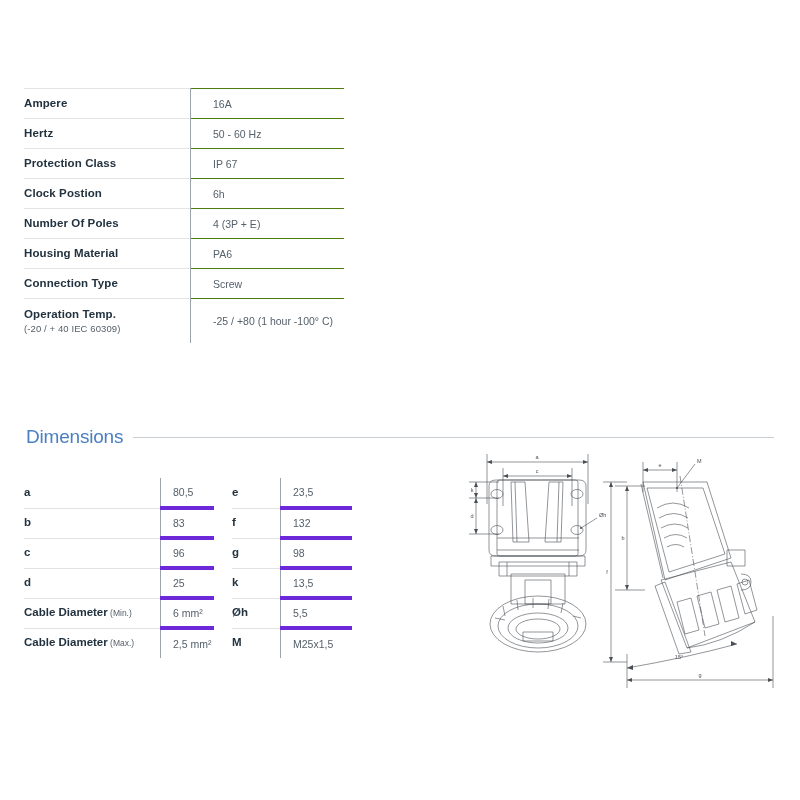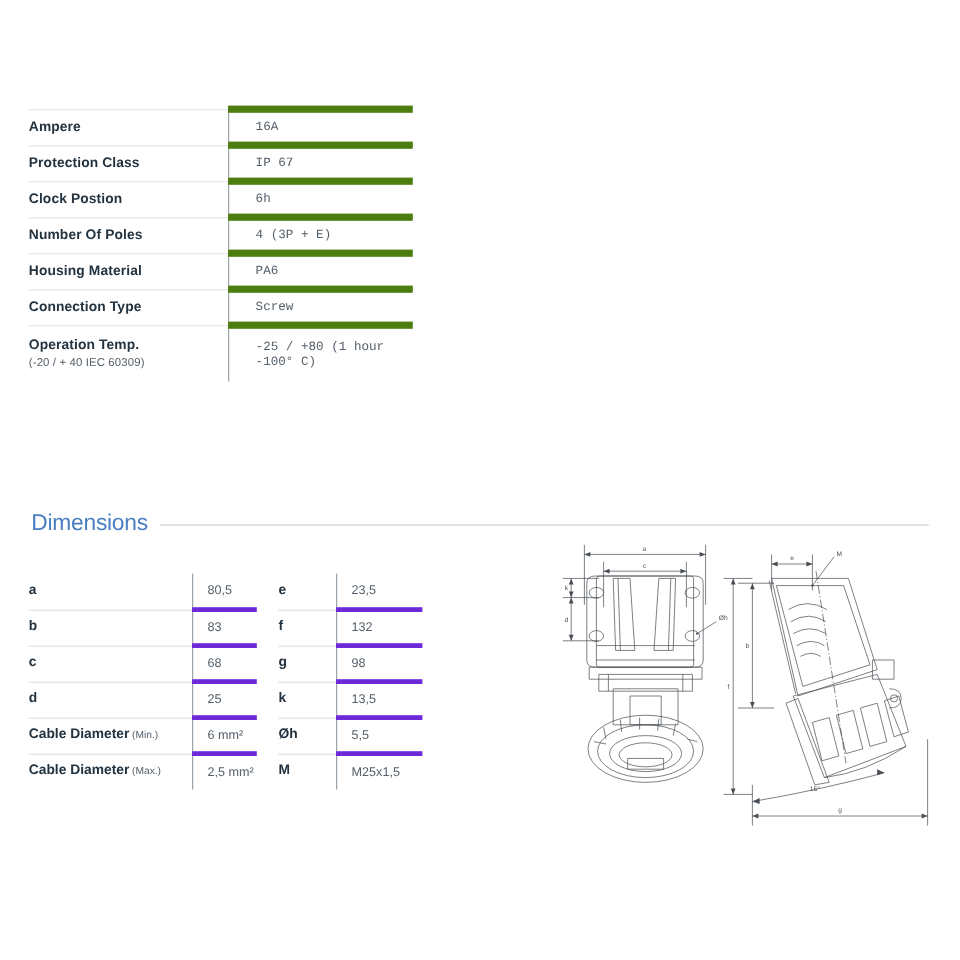--- a/index.html
+++ b/index.html
@@ -41,24 +41,23 @@
     border-top: 1px solid #e2e5e8;
     border-right: 1px solid #9aa4ac;
     padding-right: 8px !important;
     vertical-align: middle;
     line-height: 1.25;
   }
   .spec-value {
     font-size: 10.5px;
     font-weight: normal;
     color: #55606a;
-    border-top: 6px solid #4d7c0f;
+    border-top: 1px solid #4d7c0f;
     padding-left: 22px !important;
     vertical-align: middle;
-    font-family: Liberation Mono, monospace;
   }
   .spec-sub {
     display: block;
     font-size: 9.5px;
     font-weight: normal;
     color: #55606a;
     margin-top: 1px;
   }
   .spec-row.last .spec-label,
   .spec-row.last .spec-value {
@@ -145,20 +144,24 @@
 </head>
 <body>
 
 <table class="spec-table">
   <tbody>
       <tr class="spec-row">
         <td class="spec-label">Ampere</td>
         <td class="spec-value">16A</td>
       </tr>
       <tr class="spec-row">
+        <td class="spec-label">Hertz</td>
+        <td class="spec-value">50 - 60 Hz</td>
+      </tr>
+      <tr class="spec-row">
         <td class="spec-label">Protection Class</td>
         <td class="spec-value">IP 67</td>
       </tr>
       <tr class="spec-row">
         <td class="spec-label">Clock Postion</td>
         <td class="spec-value">6h</td>
       </tr>
       <tr class="spec-row">
         <td class="spec-label">Number Of Poles</td>
         <td class="spec-value">4 (3P + E)</td>
@@ -189,21 +192,21 @@
         <tr class="first">
           <td class="dim-key"><span>a</span></td>
           <td class="dim-val">80,5</td>
         </tr>
         <tr>
           <td class="dim-key"><span>b</span></td>
           <td class="dim-val">83</td>
         </tr>
         <tr>
           <td class="dim-key"><span>c</span></td>
-          <td class="dim-val">68</td>
+          <td class="dim-val">96</td>
         </tr>
         <tr>
           <td class="dim-key"><span>d</span></td>
           <td class="dim-val">25</td>
         </tr>
         <tr>
           <td class="dim-key"><span>Cable Diameter</span><span class="key-qual"> (Min.)</span></td>
           <td class="dim-val">6 mm²</td>
         </tr>
         <tr>

